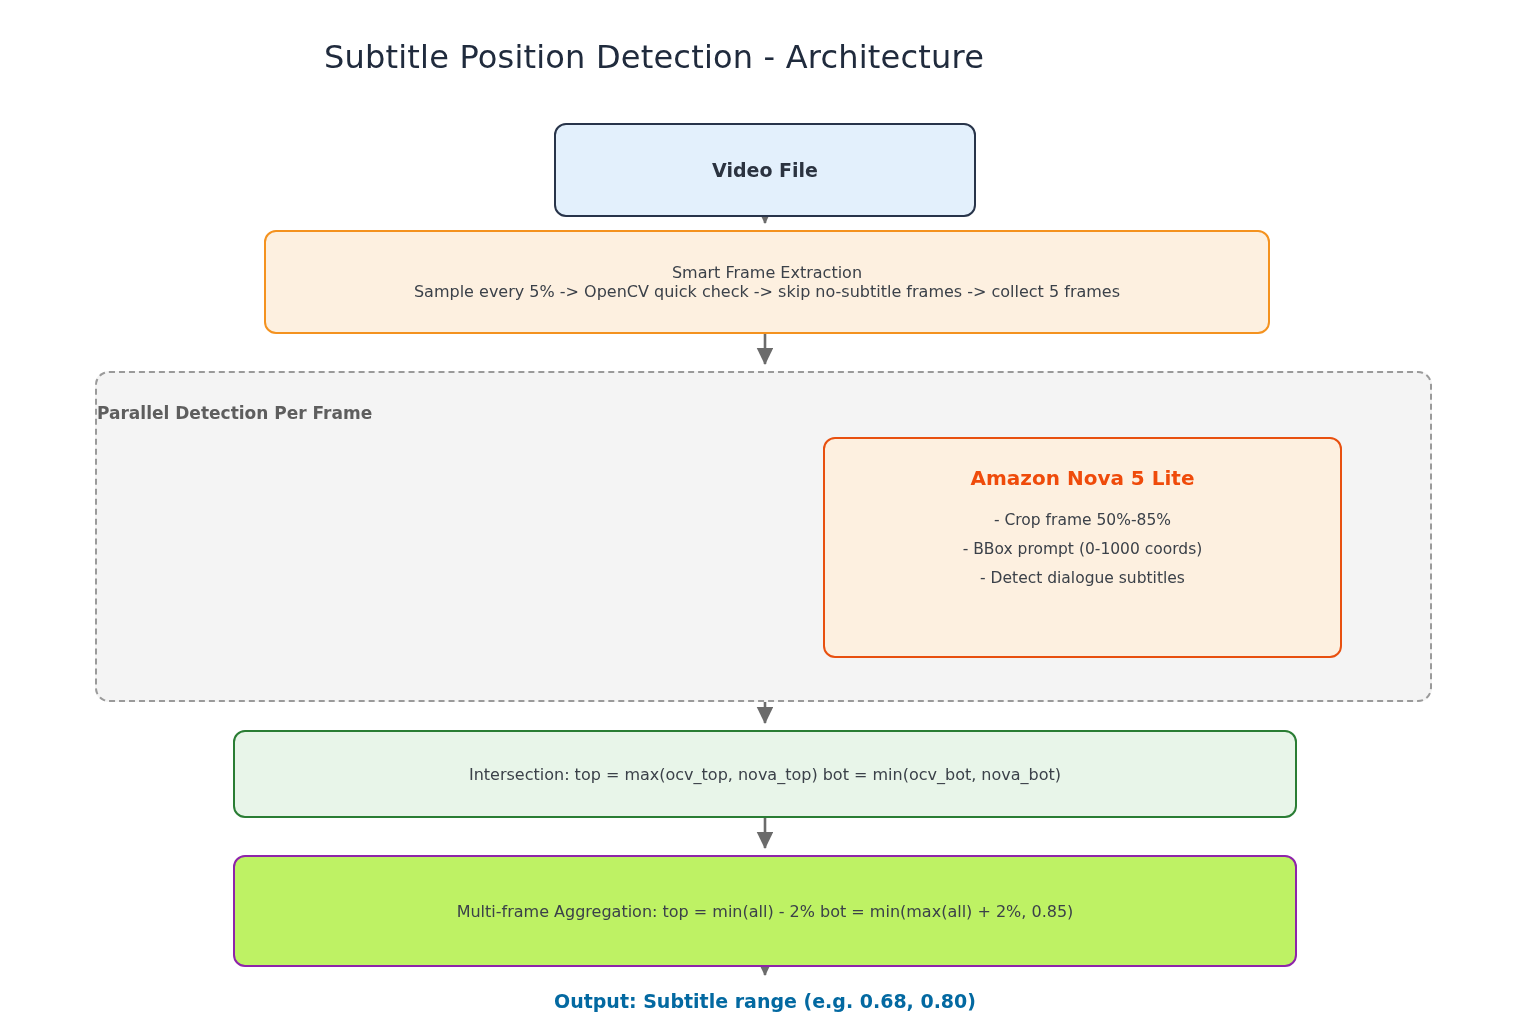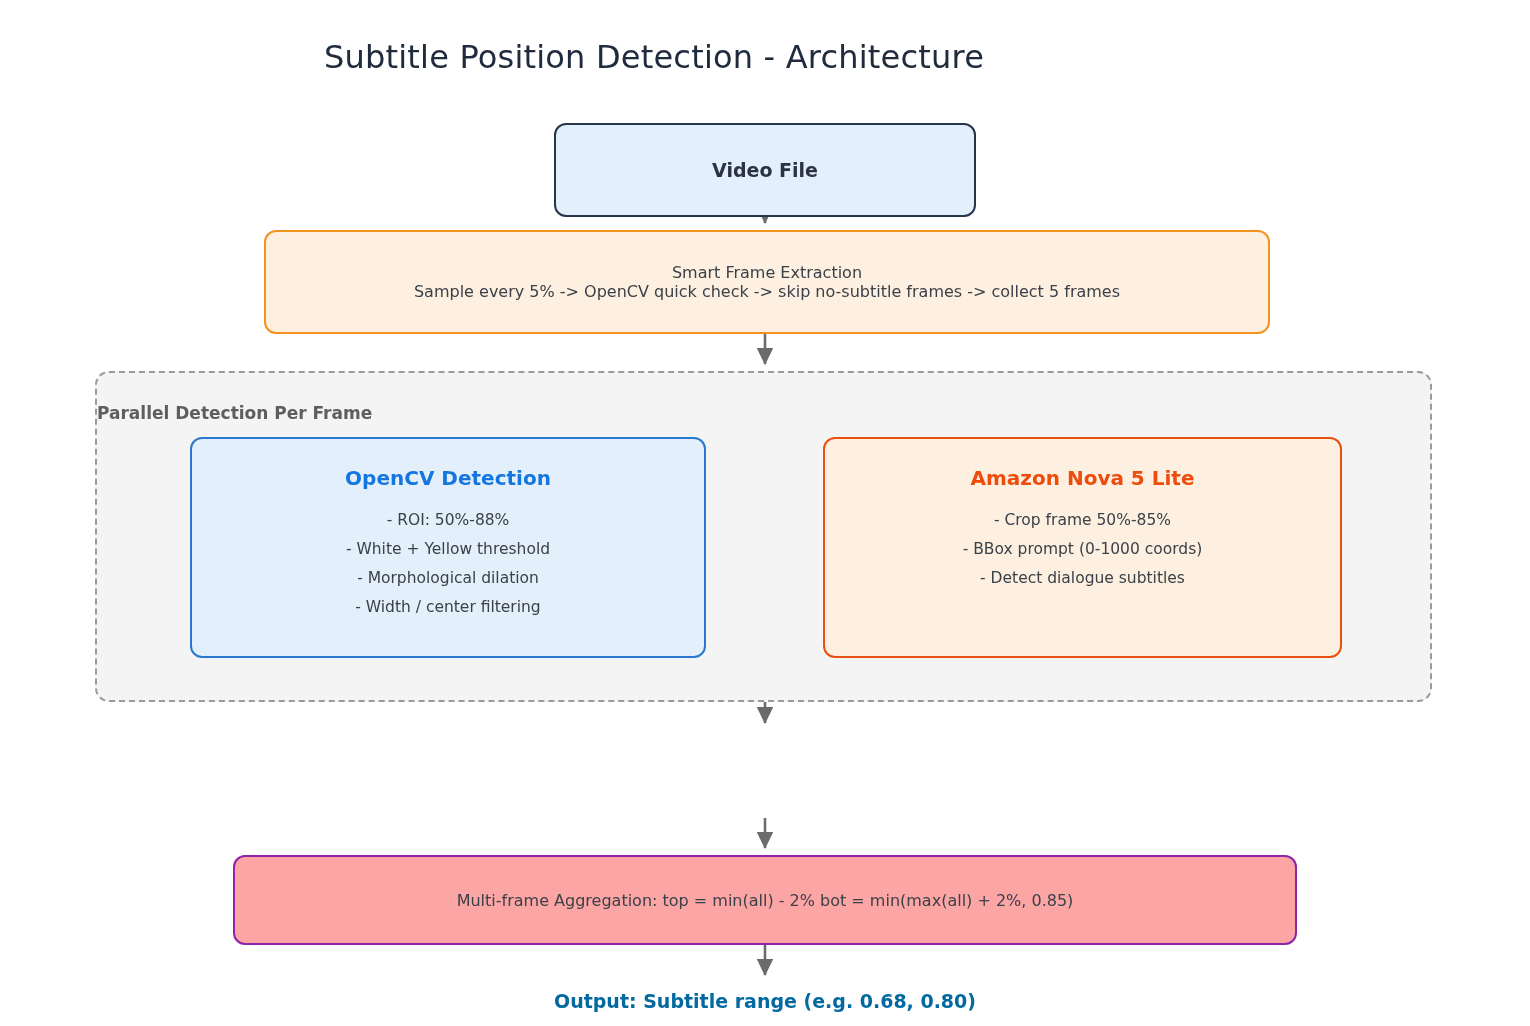--- a/index.html
+++ b/index.html
@@ -136,22 +136,22 @@
     border-radius: 12px;
   }
   #intersection-box .line {
     font-size: 16px;
     color: #3b4149;
   }
 
   
   #aggregation-box {
     left: 233px; top: 855px;
-    width: 1064px; height: 90px;
-    background: #fca5a5;
+    width: 1064px; height: 112px;
+    background: #bef264;
     border: 2.5px solid #8e24aa;
     border-radius: 12px;
   }
   #aggregation-box .line {
     font-size: 16px;
     color: #3b4149;
   }
 
   
   #output-label {
@@ -197,35 +197,31 @@
 
   <div class="node" id="frame-extraction">
     <div class="line">Smart Frame Extraction</div>
     <div class="line">Sample every 5% -&gt; OpenCV quick check -&gt; skip no-subtitle frames -&gt; collect 5 frames</div>
   </div>
 
   <div class="node" id="parallel-container">
     <div id="parallel-title">Parallel Detection Per Frame</div>
   </div>
 
-  <div class="node" id="opencv-box">
-    <div class="heading">OpenCV Detection</div>
-    <div class="line">- ROI: 50%-88%</div>
-    <div class="line">- White + Yellow threshold</div>
-    <div class="line">- Morphological dilation</div>
-    <div class="line">- Width / center filtering</div>
-  </div>
 
   <div class="node" id="nova-box">
     <div class="heading">Amazon Nova 5 Lite</div>
     <div class="line">- Crop frame 50%-85%</div>
     <div class="line">- BBox prompt (0-1000 coords)</div>
     <div class="line">- Detect dialogue subtitles</div>
   </div>
 
+  <div class="node" id="intersection-box">
+    <div class="line">Intersection:  top = max(ocv_top, nova_top)     bot = min(ocv_bot, nova_bot)</div>
+  </div>
 
   <div class="node" id="aggregation-box">
     <div class="line">Multi-frame Aggregation:  top = min(all) - 2%     bot = min(max(all) + 2%, 0.85)</div>
   </div>
 
   <div class="node" id="output-label">Output: Subtitle range (e.g. 0.68, 0.80)</div>
 
 </div>
 
 </body></html>

